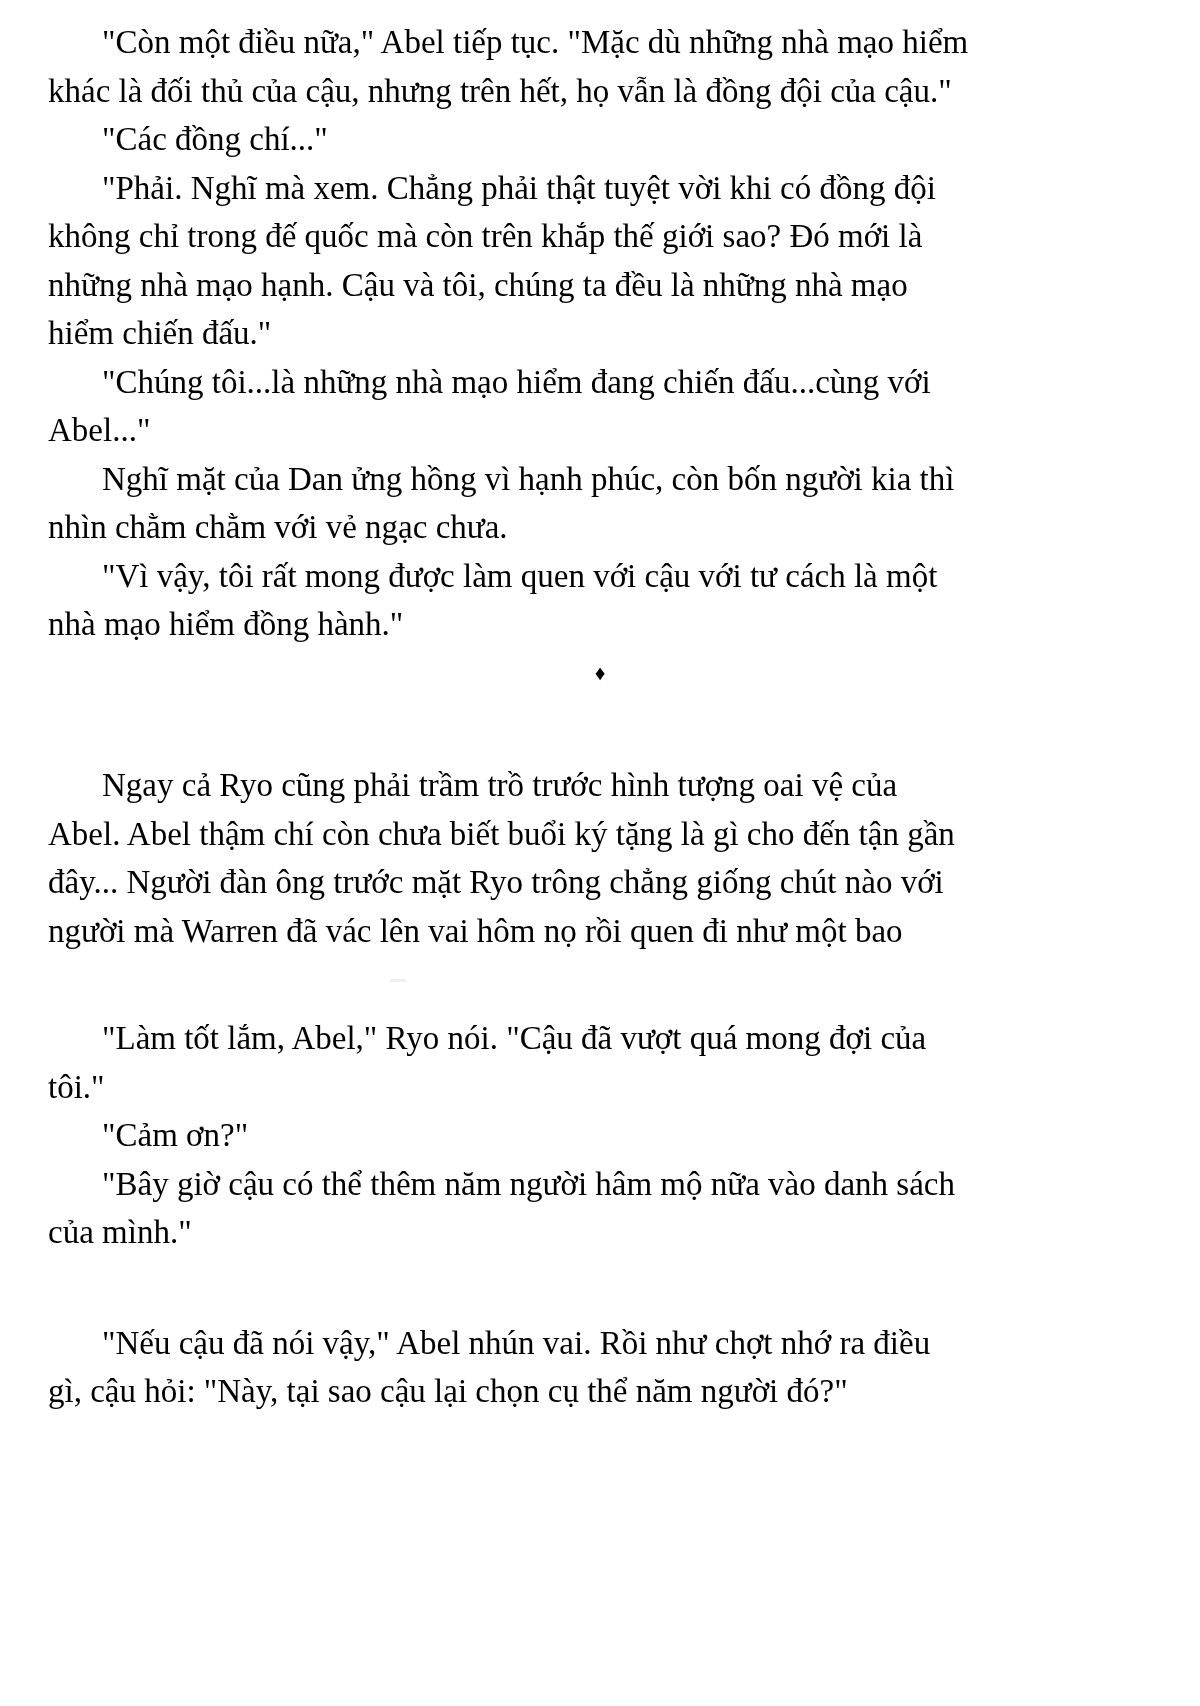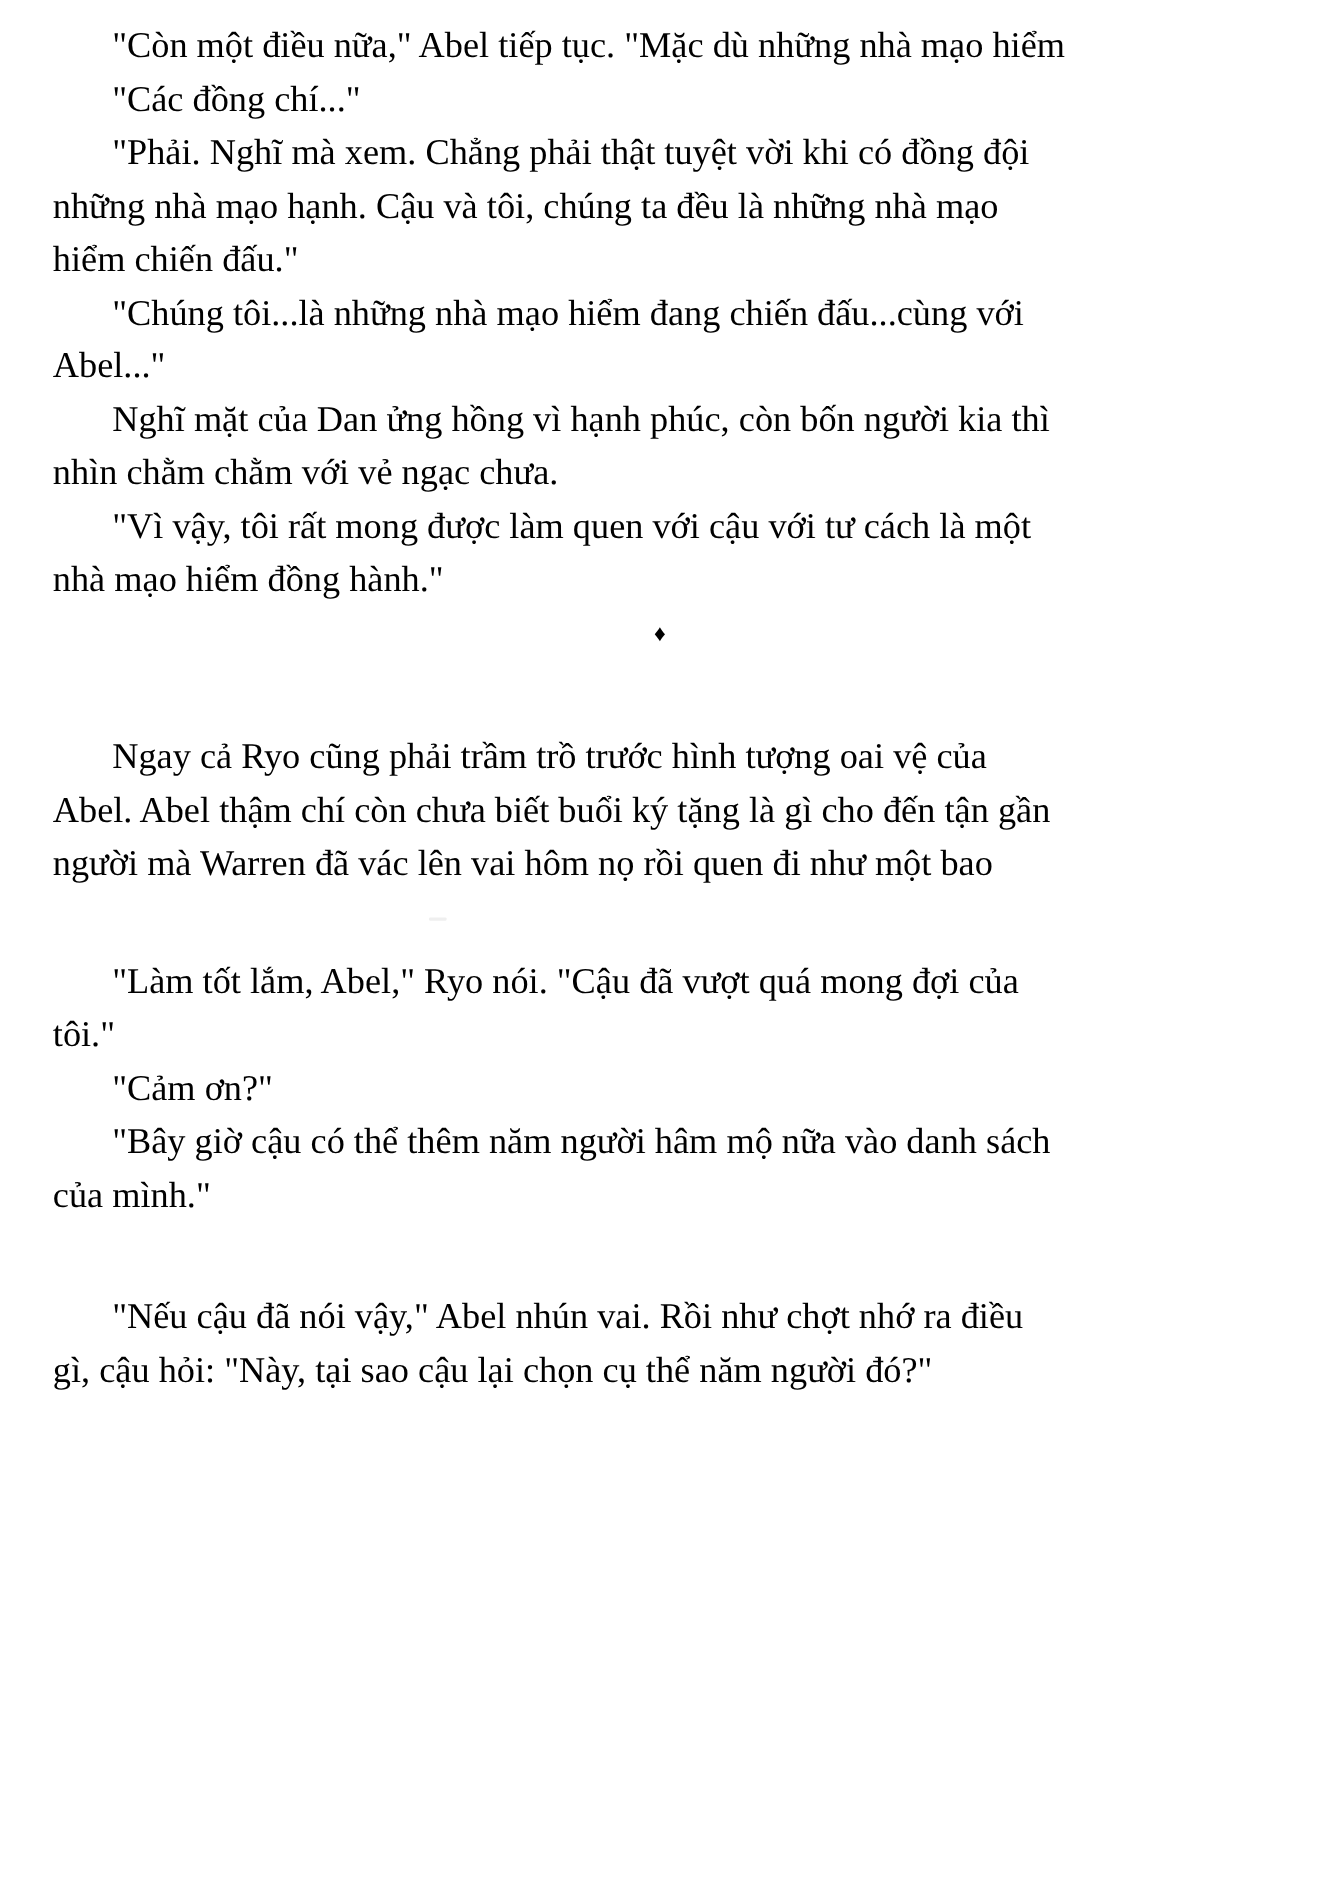--- a/index.html
+++ b/index.html
@@ -59,28 +59,30 @@
     height: 62px;
   }
 </style>
 </head>
 <body>
 
 <div class="page">
 
   <p class="para">
     <span class="line first">"Còn một điều nữa," Abel tiếp tục. "Mặc dù những nhà mạo hiểm</span>
+    <span class="line">khác là đối thủ của cậu, nhưng trên hết, họ vẫn là đồng đội của cậu."</span>
   </p>
 
   <p class="para">
     <span class="line first">"Các đồng chí..."</span>
   </p>
 
   <p class="para">
     <span class="line first">"Phải. Nghĩ mà xem. Chẳng phải thật tuyệt vời khi có đồng đội</span>
+    <span class="line">không chỉ trong đế quốc mà còn trên khắp thế giới sao? Đó mới là</span>
     <span class="line">những nhà mạo hạnh. Cậu và tôi, chúng ta đều là những nhà mạo</span>
     <span class="line">hiểm chiến đấu."</span>
   </p>
 
   <p class="para">
     <span class="line first">"Chúng tôi...là những nhà mạo hiểm đang chiến đấu...cùng với</span>
     <span class="line">Abel..."</span>
   </p>
 
   <p class="para">
@@ -91,20 +93,21 @@
   <p class="para">
     <span class="line first">"Vì vậy, tôi rất mong được làm quen với cậu với tư cách là một</span>
     <span class="line">nhà mạo hiểm đồng hành."</span>
   </p>
 
   <div class="diamond-sep">♦</div>
 
   <p class="para">
     <span class="line first">Ngay cả Ryo cũng phải trầm trồ trước hình tượng oai vệ của</span>
     <span class="line">Abel. Abel thậm chí còn chưa biết buổi ký tặng là gì cho đến tận gần</span>
+    <span class="line">đây... Người đàn ông trước mặt Ryo trông chẳng giống chút nào với</span>
     <span class="line">người mà Warren đã vác lên vai hôm nọ rồi quen đi như một bao</span>
   </p>
 
   <div class="faint-break">
     <span class="dash"></span>
   </div>
 
 
   <p class="para">
     <span class="line first">"Làm tốt lắm, Abel," Ryo nói. "Cậu đã vượt quá mong đợi của</span>

